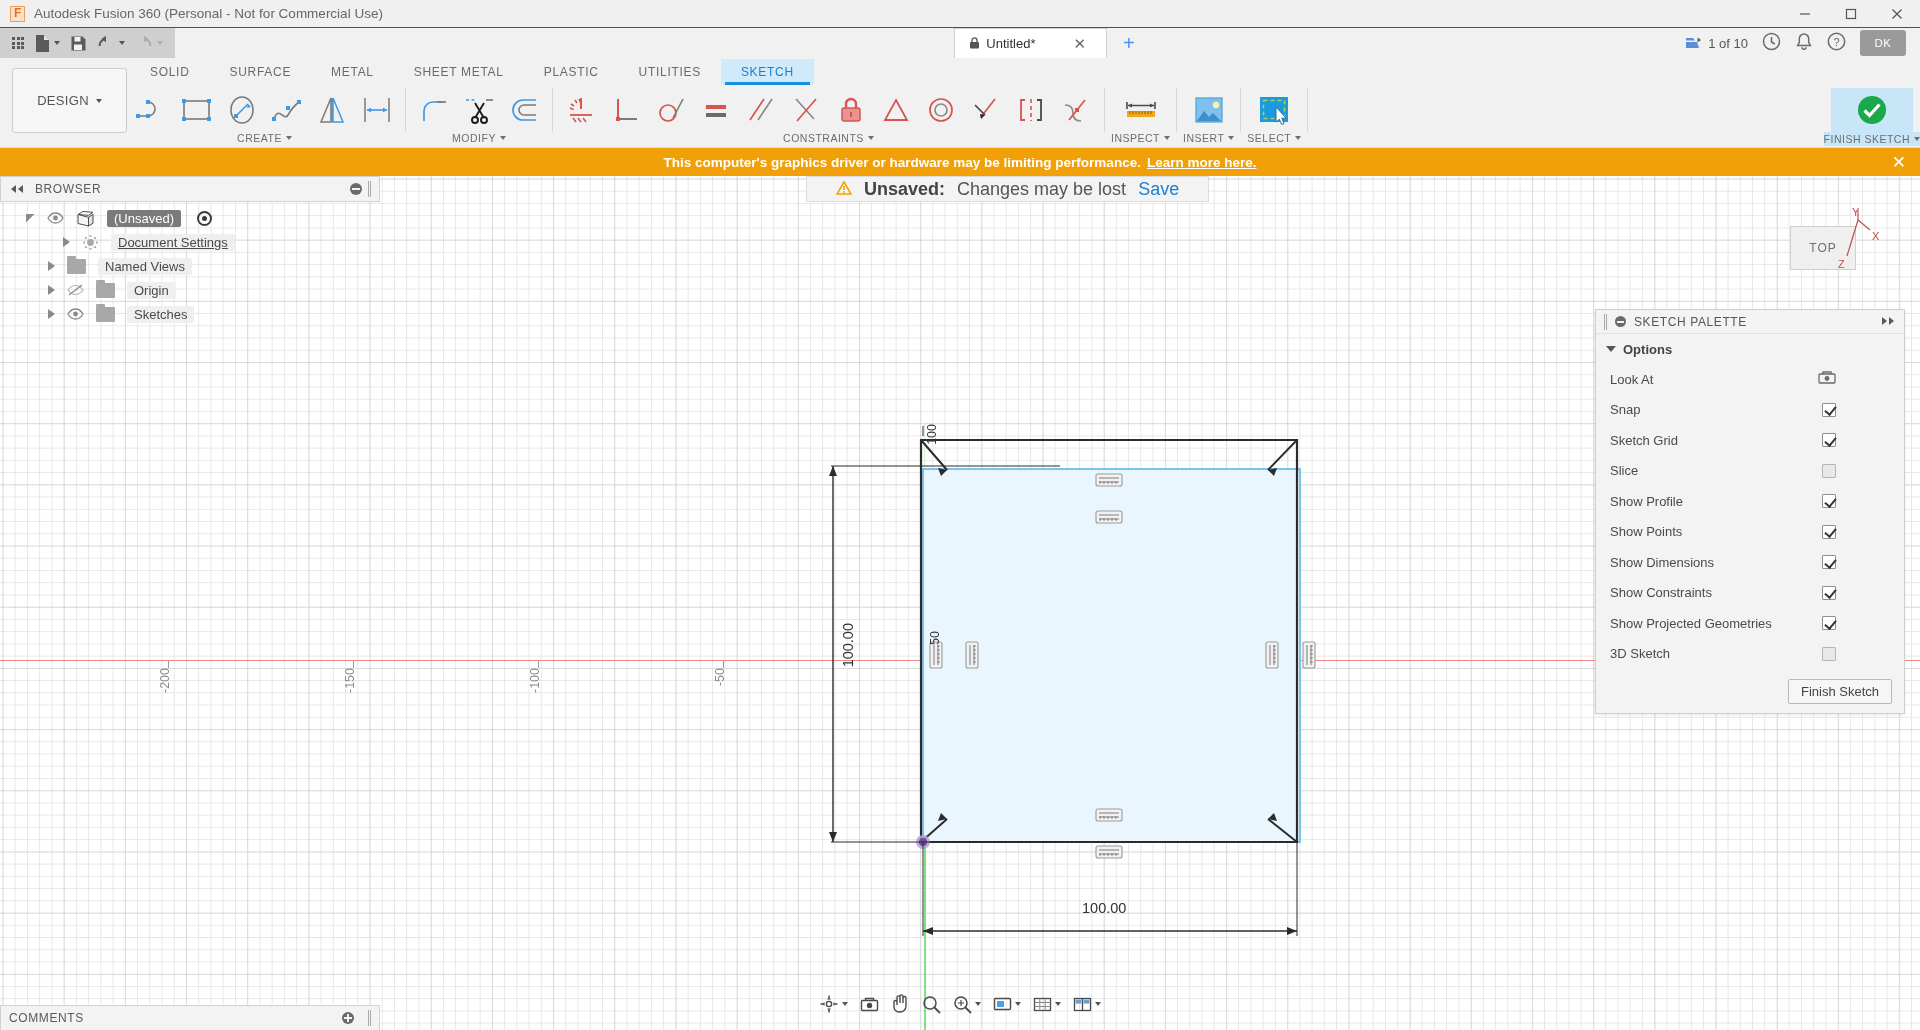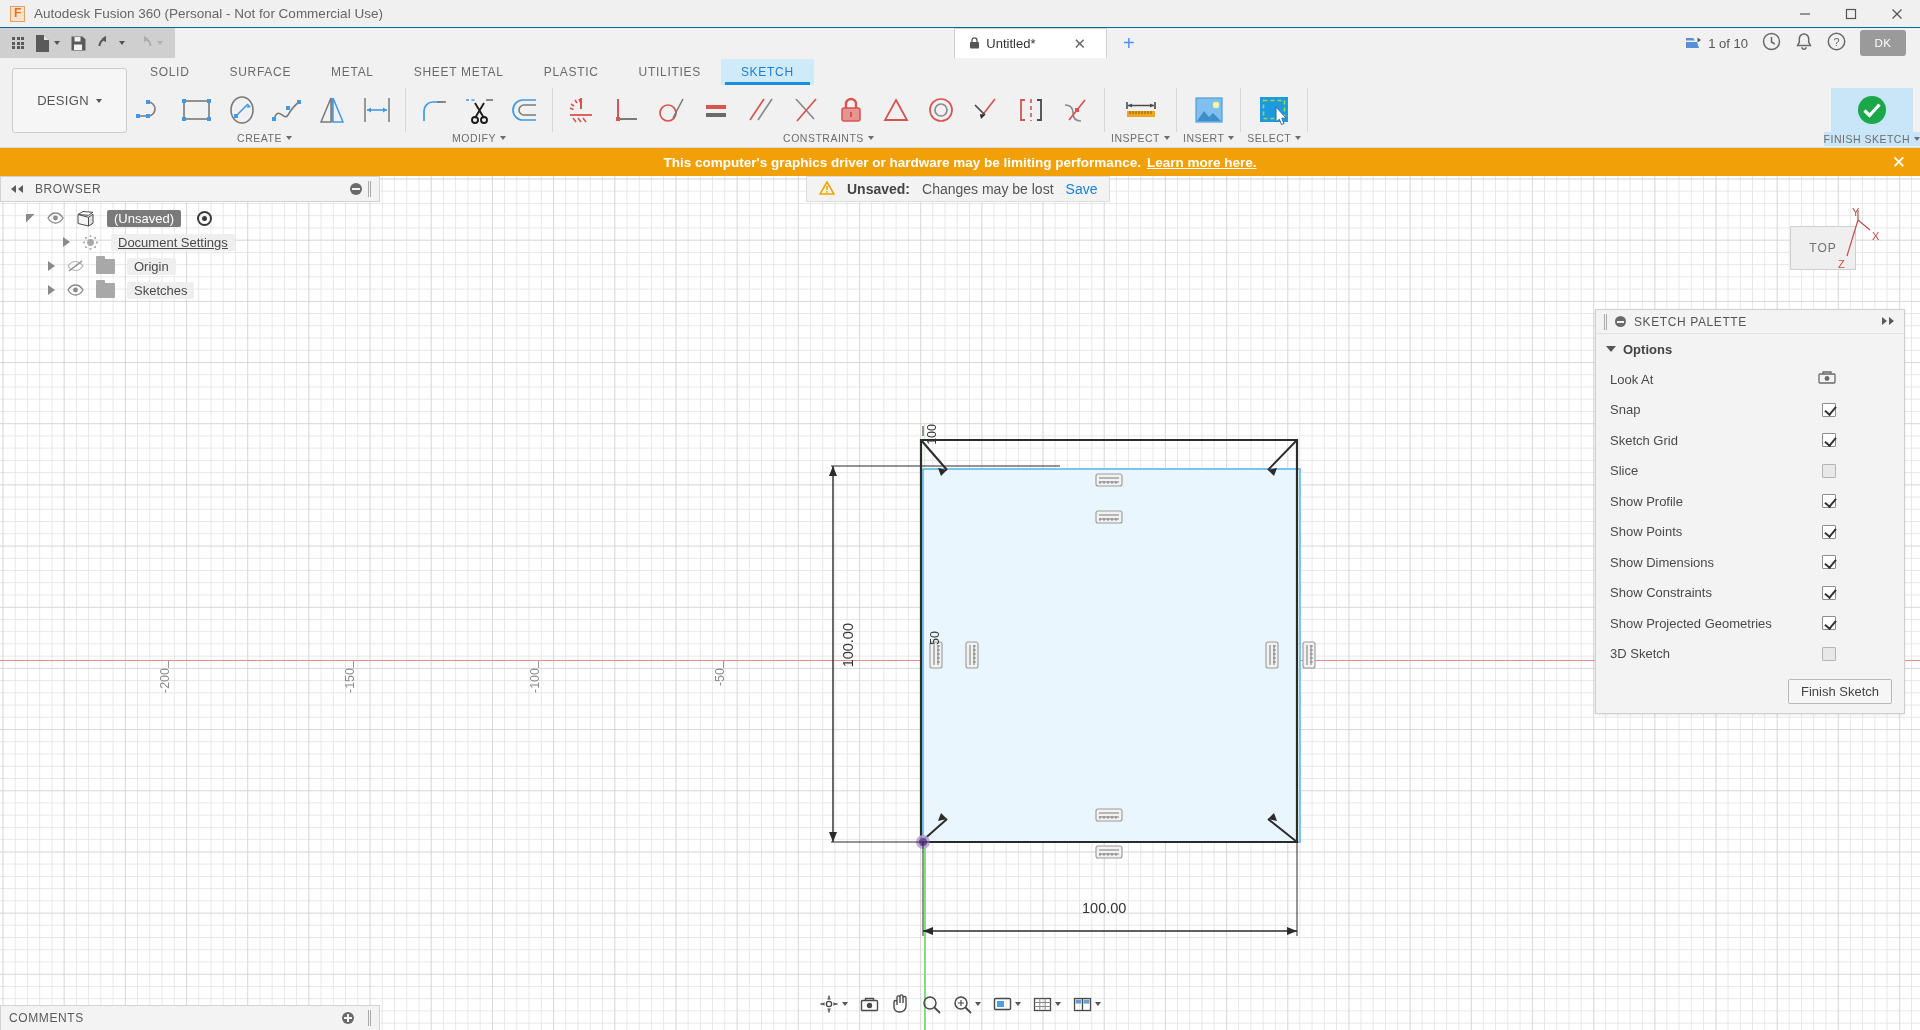--- a/index.html
+++ b/index.html
@@ -127,21 +127,21 @@
   .gear{ width:17px;height:17px;flex:0 0 auto; }
   .node-lbl{ padding:1px 7px;border-radius:2px;background:#efefef;white-space:nowrap; }
   .node-lbl.sel{ background:#7a7a7a;color:#fff; }
   .radio-dot{
     width:15px;height:15px;border:2px solid #3a3a3a;border-radius:50%;position:relative;margin-left:4px;
   }
   .radio-dot::after{ content:"";position:absolute;left:3px;top:3px;width:5px;height:5px;border-radius:50%;background:#3a3a3a; }
   
   .unsaved-bar{
     position:absolute;left:806px;top:0;height:26px;background:#f3f3f3;border:1px solid #dcdcdc;
-    display:flex;align-items:center;padding:0 12px;gap:12px;font-size:14px;z-index:25;
+    display:flex;align-items:center;padding:0 29px;gap:12px;font-size:18px;z-index:25;
   }
   .unsaved-bar .w{ color:#f0a500;font-size:14px; }
   .unsaved-bar .k{ font-weight:bold;color:#444; }
   .unsaved-bar .v{ color:#555; }
   .unsaved-bar .save{ color:#1a7fd4;cursor:default; }
   
   .axis-x{ position:absolute;left:0;right:0;top:484px;height:1px;background:#f08a8a; }
   .axis-y{ position:absolute;left:924px;top:660px;bottom:0;width:2px;background:#7ee07e; }
   .axis-y2{ position:absolute;left:924px;top:248px;height:412px;width:1px;background:#d7efd7; }
   .tick{ position:absolute;font-size:12.5px;color:#8a8a8a;writing-mode:vertical-rl;transform:rotate(180deg); }
@@ -735,20 +735,25 @@
         <span class="tri"></span>
         <span class="gear">
           <svg width="17" height="17" viewBox="0 0 17 17">
               <circle cx="8.5" cy="8.5" r="3.4" fill="#a8a8a8"></circle>
               <path d="M8.5 0.4l1.5 2.4h-3zM8.5 16.6l-1.5-2.4h3zM0.4 8.5l2.4-1.5v3zM16.6 8.5l-2.4 1.5v-3zM2.8 2.8l2.8.6-2.2 2.2zM14.2 14.2l-2.8-.6 2.2-2.2zM2.8 14.2l.6-2.8 2.2 2.2zM14.2 2.8l-.6 2.8-2.2-2.2z" fill="#a8a8a8"></path>
             </svg>
         </span>
         <span class="node-lbl">Document Settings</span>
       </div>
 
+      <div class="trow" style="padding-left:44px;">
+        <span class="tri"></span>
+        <span class="folder"></span>
+        <span class="node-lbl">Named Views</span>
+      </div>
 
       <div class="trow" style="padding-left:44px;">
         <span class="tri"></span>
         <span class="eye">
           <svg width="17" height="12" viewBox="0 0 17 12">
               <path d="M8.5 1.5C4 1.5 1 6 1 6s3 4.5 7.5 4.5S16 6 16 6 13 1.5 8.5 1.5z" fill="none" stroke="#b5b5b5" stroke-width="1.2"></path>
               <path d="M2 11L15 1" stroke="#8a8a8a" stroke-width="1.3"></path>
             </svg>
         </span>
         <span class="folder"></span>

